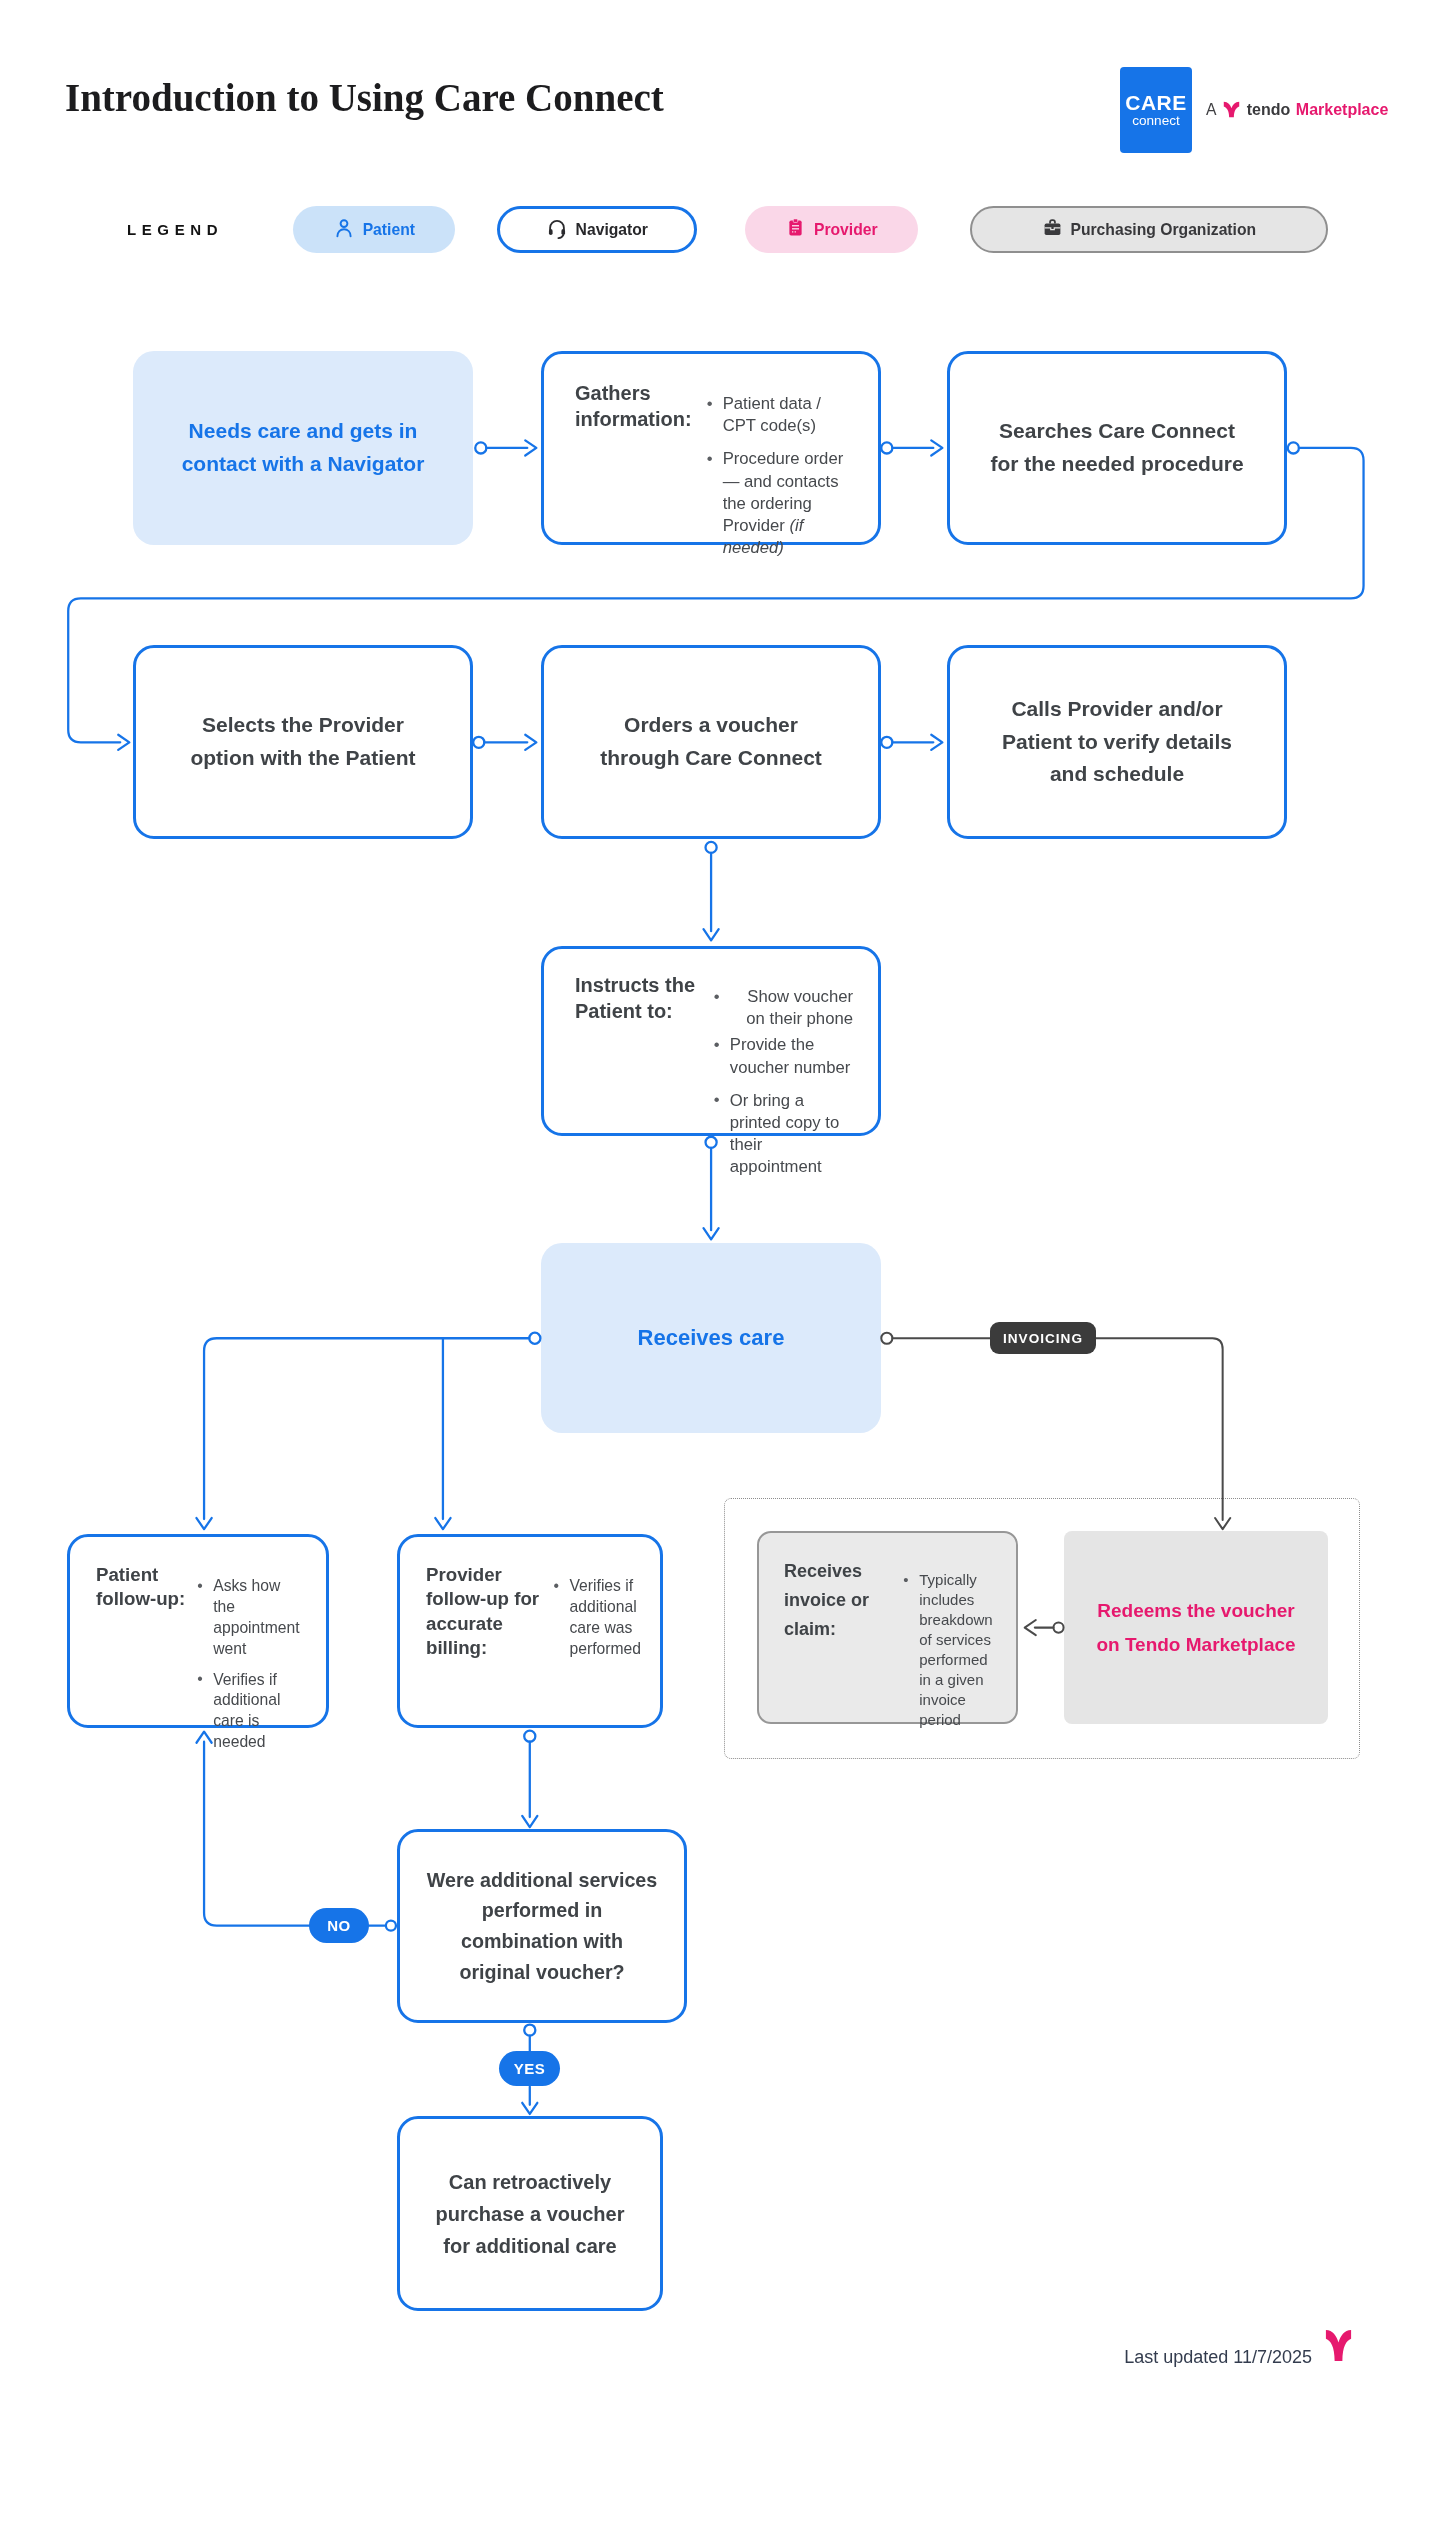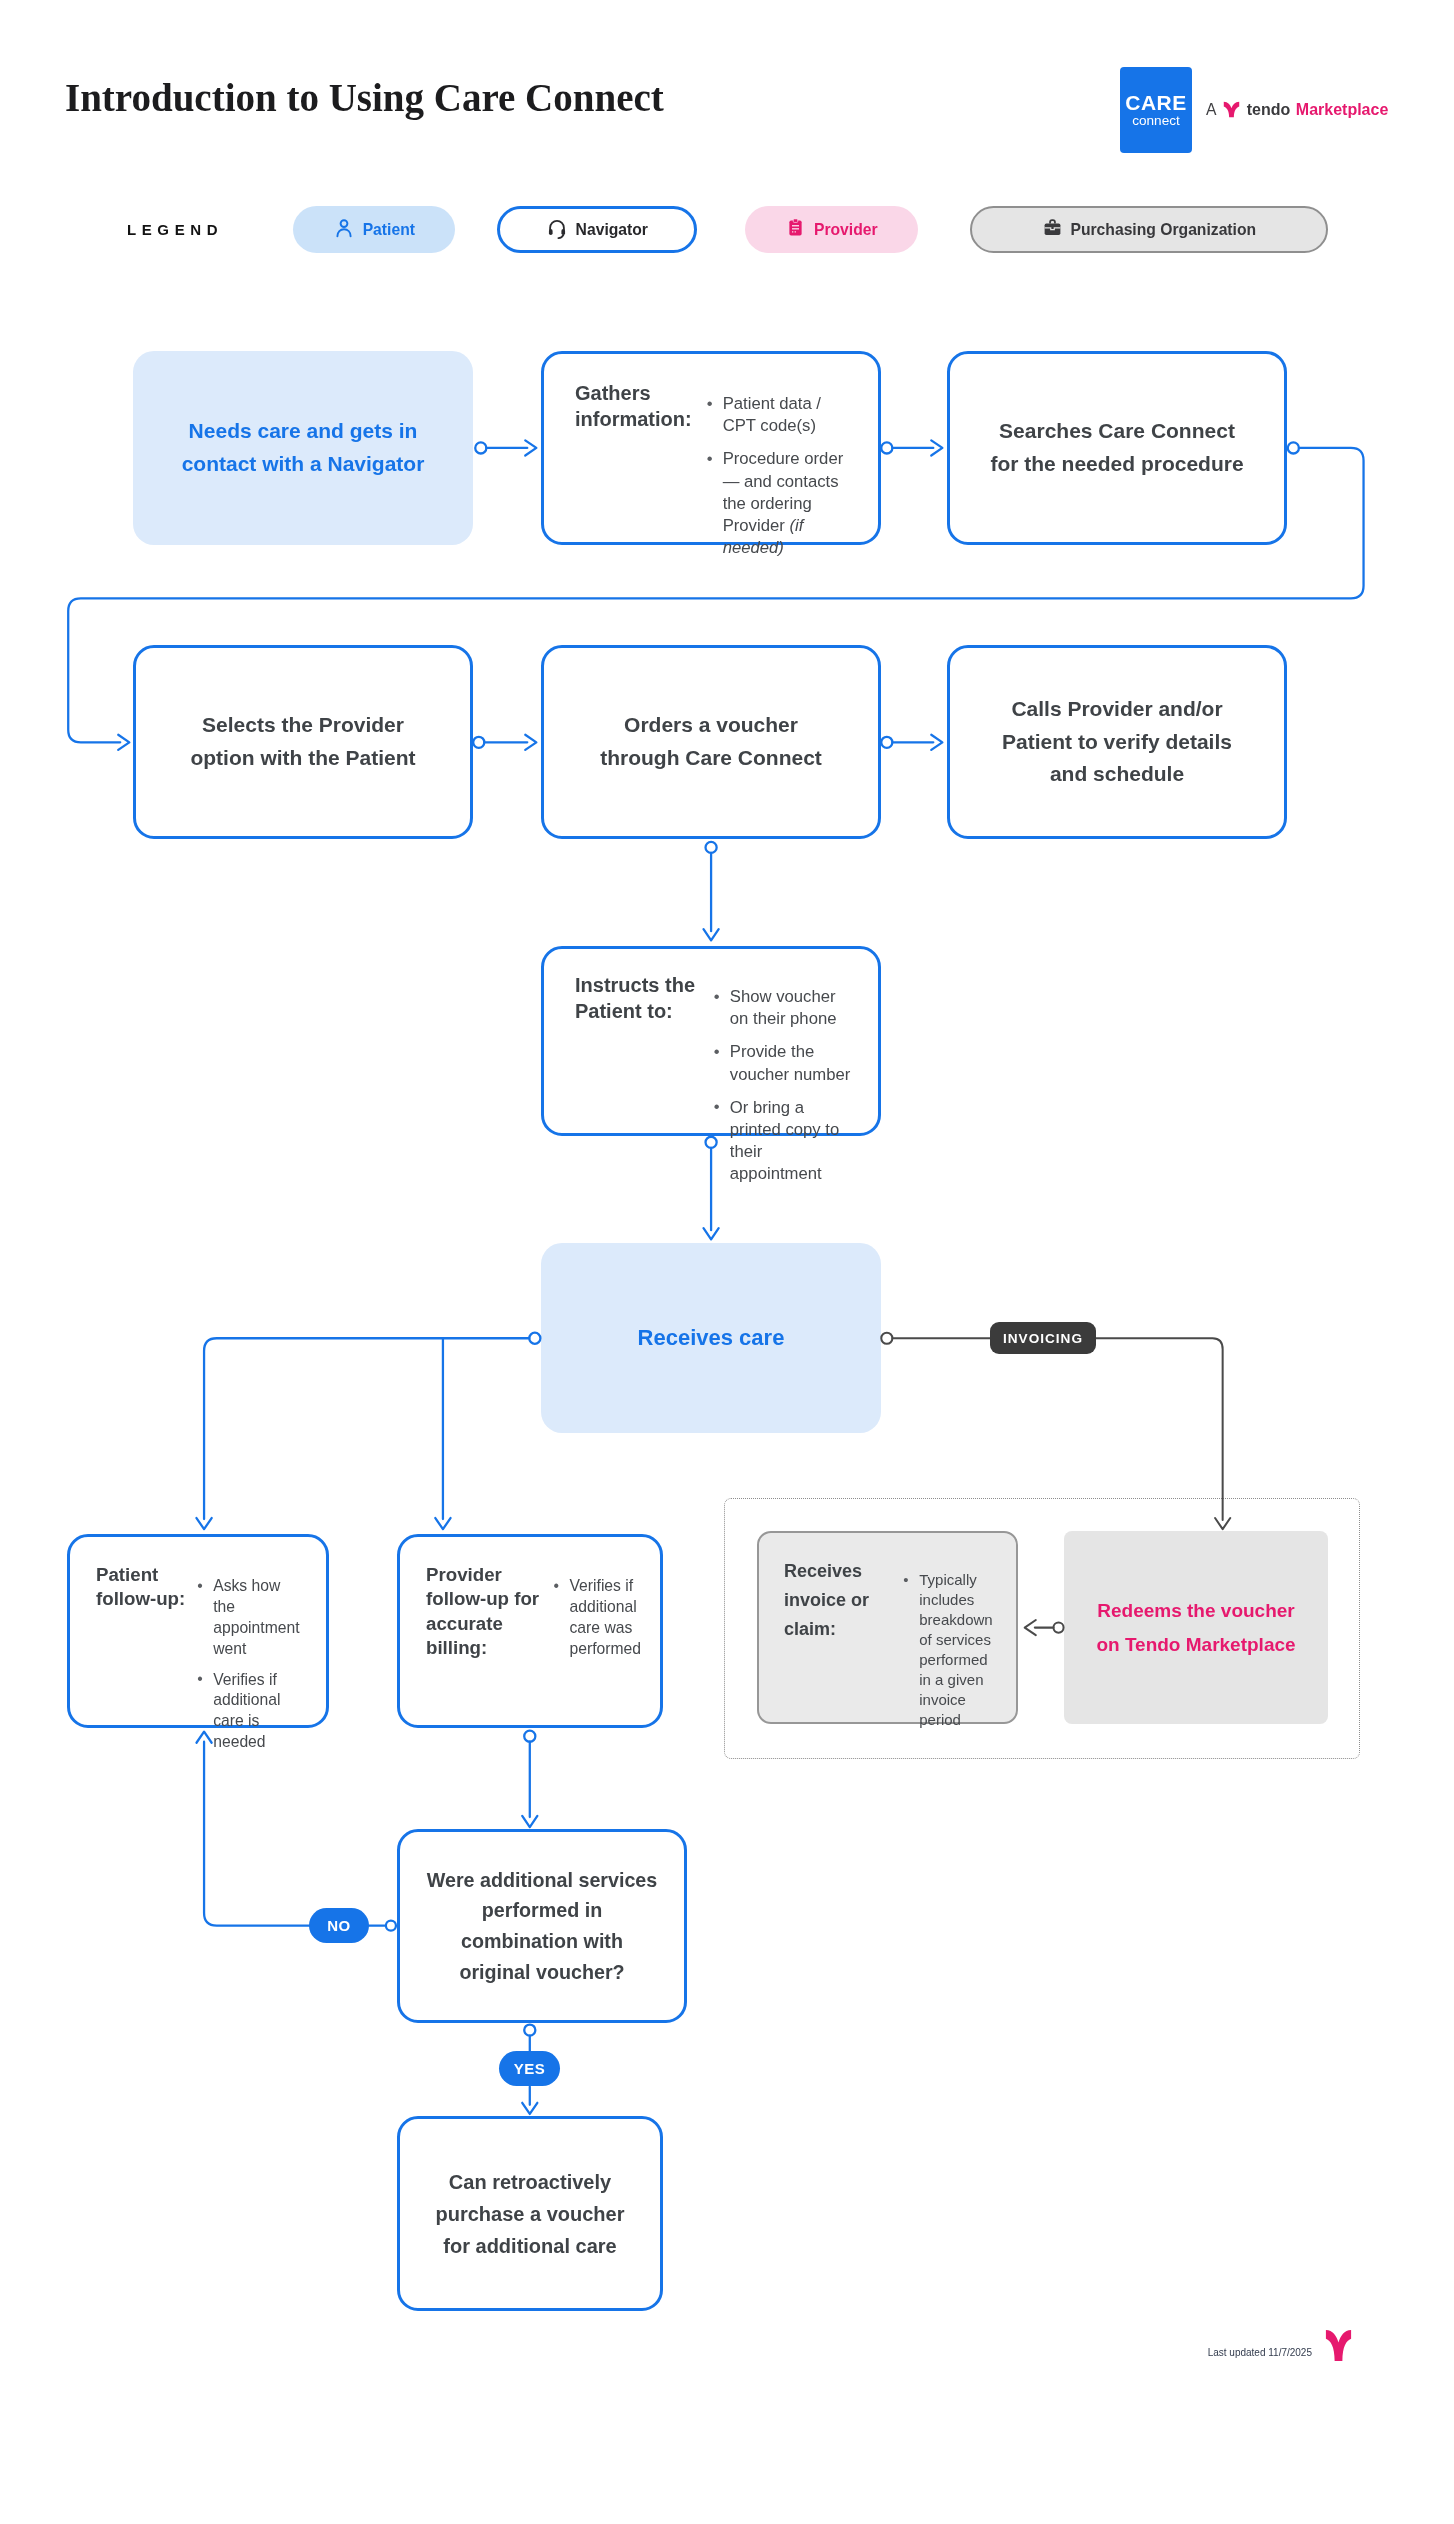--- a/index.html
+++ b/index.html
@@ -61,21 +61,21 @@
   .badge-dark{position:absolute;left:990px;top:1322px;width:106px;height:32px;background:#3B3B3B;
     border-radius:9px;color:#fff;font-size:13.6px;font-weight:700;letter-spacing:1px;
     display:flex;align-items:center;justify-content:center;}
   .badge-blue{position:absolute;background:#1674E8;color:#fff;border-radius:17.7px;
     font-size:15px;font-weight:700;display:flex;align-items:center;justify-content:center;letter-spacing:0.5px;}
   .badge-no{left:309px;top:1908px;width:60px;height:35px;}
   .badge-yes{left:499px;top:2051px;width:61px;height:35px;}
 
   
   .footer-text{position:absolute;left:1086px;top:2347px;width:226px;text-align:right;
-    font-size:10px;color:#333c4e;font-weight:400;}
+    font-size:18px;color:#333c4e;font-weight:400;}
   .footer-glyph{position:absolute;left:1323px;top:2327px;}
 
   .connectors{position:absolute;left:0;top:0;pointer-events:none;}
 </style>
 </head>
 <body>
 
 <div class="page-title">Introduction to Using Care Connect</div>
 
 <div class="logo-square">
@@ -165,21 +165,21 @@
   <div class="phrase">Orders a voucher through Care Connect</div>
 </div>
 
 <div class="box outlined centertxt" style="left:947px;top:645px;width:340px;height:194px;padding:0 45px;">
   <div class="phrase">Calls Provider and/or Patient to verify details and schedule</div>
 </div>
 
 <div class="box outlined bulleted" style="left:541px;top:946px;width:340px;height:190px;padding-top:23px;">
   <div class="heading">Instructs the Patient to:</div>
   <ul class="bullets" style="margin-top:14px;">
-    <li style="margin-bottom:11px;max-width:263px;">Show voucher on their phone</li>
+    <li style="margin-bottom:4px;max-width:263px;text-align:right;">Show voucher on their phone</li>
     <li style="margin-bottom:11px;max-width:263px;">Provide the voucher number</li>
     <li style="max-width:222px;">Or bring a printed copy to their appointment</li>
   </ul>
 </div>
 
 <div class="box patientbox centertxt" style="left:541px;top:1243px;width:340px;height:190px;">
   <div class="phrase" style="font-size:22px;">Receives care</div>
 </div>
 
 <div class="box outlined bulleted sm" style="left:67px;top:1534px;width:262px;height:194px;padding:26px 20px 0 26px;">

